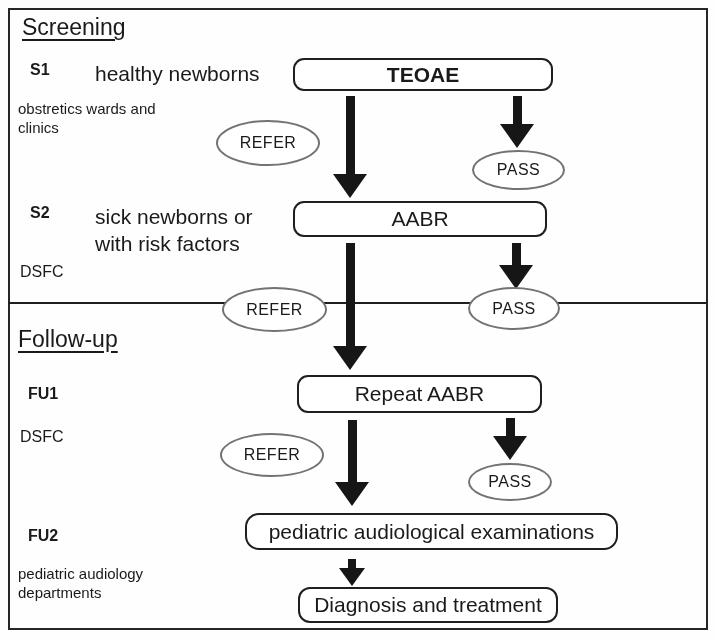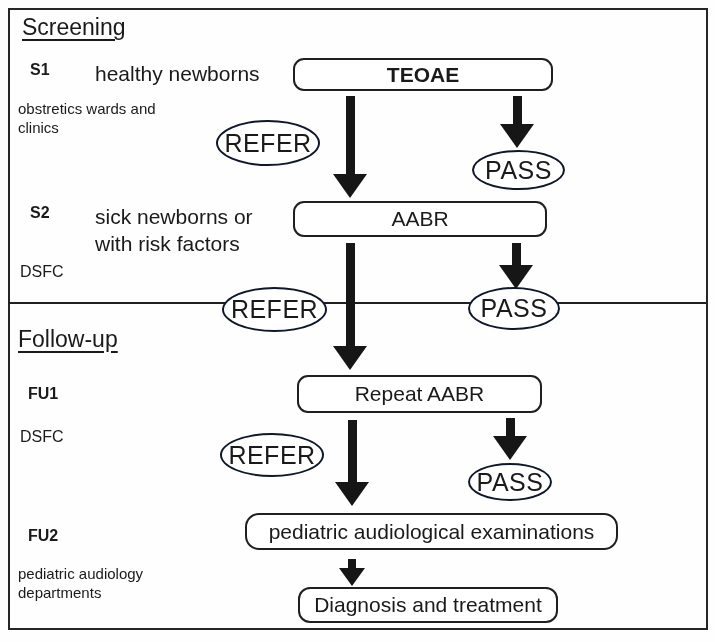--- a/index.html
+++ b/index.html
@@ -58,27 +58,27 @@
     background: #ffffff;
     display: flex;
     align-items: center;
     justify-content: center;
     font-size: 21px;
     white-space: nowrap;
     box-sizing: border-box;
   }
   .oval {
     position: absolute;
-    border: 2px solid #0f172a;
+    border: 2px solid #737373;
     border-radius: 50%;
     background: #ffffff;
     display: flex;
     align-items: center;
     justify-content: center;
-    font-size: 25px;
+    font-size: 16px;
     letter-spacing: 0.5px;
     box-sizing: border-box;
     z-index: 3;
   }
   .arrow {
     position: absolute;
     display: flex;
     flex-direction: column;
     align-items: center;
     z-index: 2;

